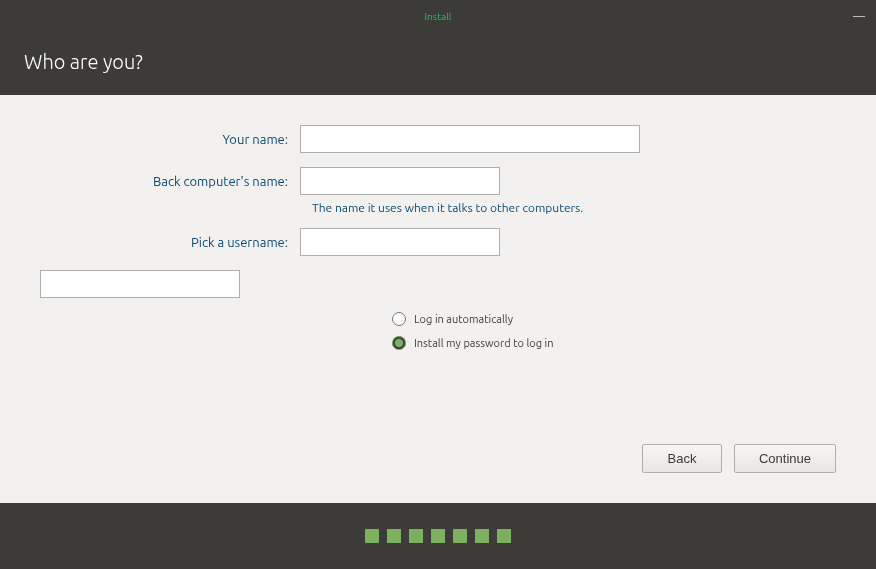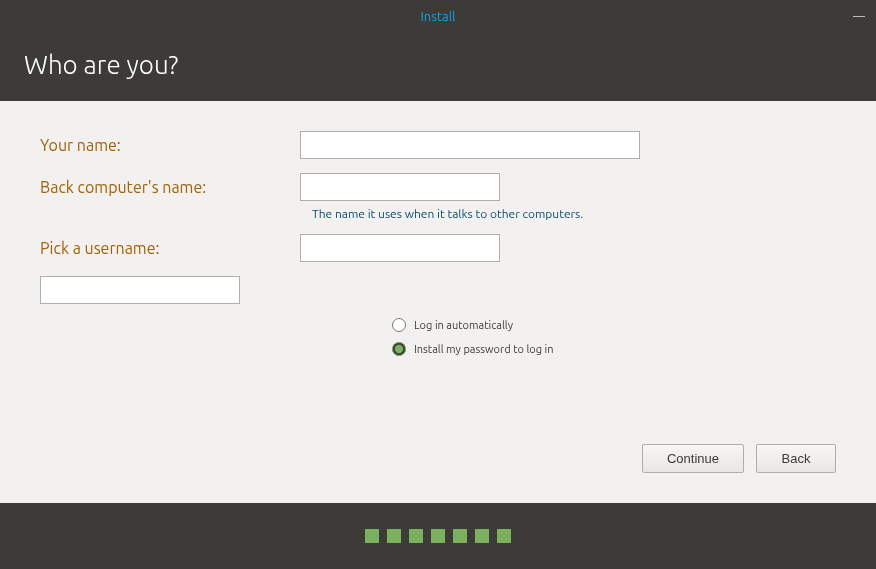--- a/index.html
+++ b/index.html
@@ -18,22 +18,22 @@
     .titlebar {
       background: #3c3b37;
       height: 32px;
       display: flex;
       align-items: center;
       justify-content: center;
       position: relative;
       flex-shrink: 0;
     }
     .titlebar-title {
-      color: #0ea5e9;
-      font-size: 13px;
+      color: #22c55e;
+      font-size: 10px;
     }
     .titlebar-controls {
       position: absolute;
       right: 10px;
       display: flex;
       align-items: center;
       gap: 8px;
     }
     .titlebar-btn {
       width: 14px;
@@ -52,21 +52,21 @@
     }
 
     
     .header {
       background: #3c3b37;
       padding: 18px 24px 22px 24px;
       flex-shrink: 0;
     }
     .header-title {
       color: #ffffff;
-      font-size: 26px;
+      font-size: 20px;
       font-weight: 300;
     }
 
     
     .main {
       flex: 1;
       background: #f2f1f0;
       display: flex;
       flex-direction: column;
       padding: 30px 40px 20px 40px;
@@ -76,24 +76,25 @@
       flex: 1;
     }
 
     .form-row {
       display: flex;
       align-items: center;
       margin-bottom: 14px;
     }
 
     .form-label {
+      text-align: right;
       width: 260px;
       padding-right: 12px;
-      color: #a16207;
-      font-size: 16px;
+      color: #0c4a6e;
+      font-size: 13px;
       flex-shrink: 0;
     }
 
     .form-input {
       width: 200px;
       height: 28px;
       border: 1px solid #b0aeaa;
       background: #ffffff;
       padding: 3px 6px;
       font-size: 13px;
@@ -236,22 +237,22 @@
 
     <div class="radio-row">
       <input class="radio-input" type="radio" name="login-option" id="require-password" checked="" style="">
       <label class="radio-label" for="require-password">Install my password to log in</label>
     </div>
 
 
   </div>
 
   <div class="button-row">
+    <button class="btn">Back</button>
     <button class="btn">Continue</button>
-    <button class="btn">Back</button>
   </div>
 </div>
 
 <div class="footer">
   <div class="progress-dots">
     <div class="dot"></div>
     <div class="dot"></div>
     <div class="dot"></div>
     <div class="dot"></div>
     <div class="dot"></div>

